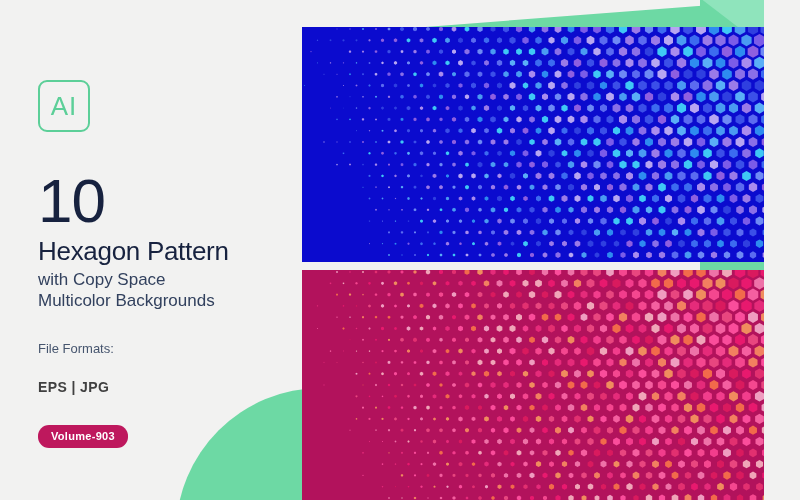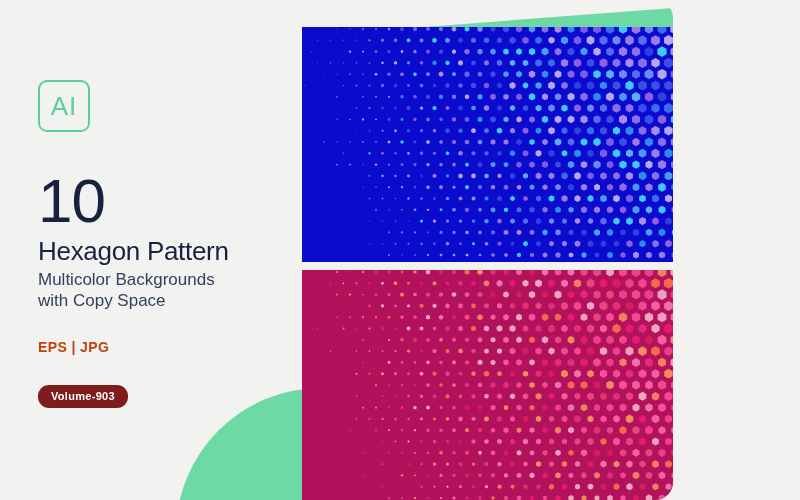--- a/index.html
+++ b/index.html
@@ -2,21 +2,21 @@
 <html><head>
 <meta charset="utf-8">
 <style>
   html,body{margin:0;padding:0;}
   body{
     width:800px;height:500px;overflow:hidden;
     background:#F2F2F1;
     font-family:"Liberation Sans","DejaVu Sans",sans-serif;
     position:relative;
   }
-  #stage{position:absolute;inset:0;width:673px;height:500px;overflow:hidden;border-radius:18px;}
+  #stage{position:absolute;inset:0;width:764px;height:500px;overflow:hidden;}
 
   
   .deco{position:absolute;pointer-events:none;}
   #green-top-band{
     left:398px;top:-2px;width:404px;height:30px;
     background:#6DD9A4;
     clip-path:polygon(14px 100%, 404px 0, 404px 100%, 0 100%);
   }
   #green-right-strip{
     left:700px;top:-2px;width:102px;height:504px;
@@ -62,26 +62,26 @@
     font-size:26px;font-weight:normal;color:#17223F;
     line-height:1.12;letter-spacing:-0.3px;
   }
   #subtitle{
     margin-top:3px;
     font-size:17px;font-weight:400;color:#32415E;
     line-height:1.24;
   }
   #formats-block{margin-top:28px;}
   #formats-label{font-size:13px;color:#46556E;line-height:1.5;}
-  #formats-value{font-size:14px;font-weight:bold;color:#c2410c;margin-top:6px;letter-spacing:0.4px;}
+  #formats-value{font-size:14px;font-weight:bold;color:#404040;margin-top:20px;letter-spacing:0.4px;}
 
   #volume-badge{
     margin-top:30px;
     display:inline-block;
-    background:#7f1d1d;color:#FFFFFF;
+    background:#be185d;color:#FFFFFF;
     font-size:11px;font-weight:bold;letter-spacing:0.3px;
     padding:5px 13px 6px;border-radius:11px;
   }
 
   
   .panel{position:absolute;overflow:hidden;}
   #panel-blue{left:302px;top:27px;width:470px;height:235px;background:#0B0BCE;}
   #panel-pink{left:302px;top:270px;width:470px;height:230px;background:#B2125C;}
   .panel svg{display:block;width:100%;height:100%;}
 </style>
@@ -1552,24 +1552,25 @@
 
     <div id="ai-badge">
       <span id="ai-badge-label">AI</span>
     </div>
 
     <div id="count-number">10</div>
 
     <div id="title">Hexagon Pattern</div>
 
     <div id="subtitle">
+      <div>with Copy Space</div>
       <div>Multicolor Backgrounds</div>
-      <div>with Copy Space</div>
     </div>
 
     <div id="formats-block">
+      <div id="formats-label">File Formats:</div>
       <div id="formats-value">EPS  |  JPG</div>
     </div>
 
     <div id="volume-badge">Volume-903</div>
 
   </div>
 </div>
 
 </body></html>

